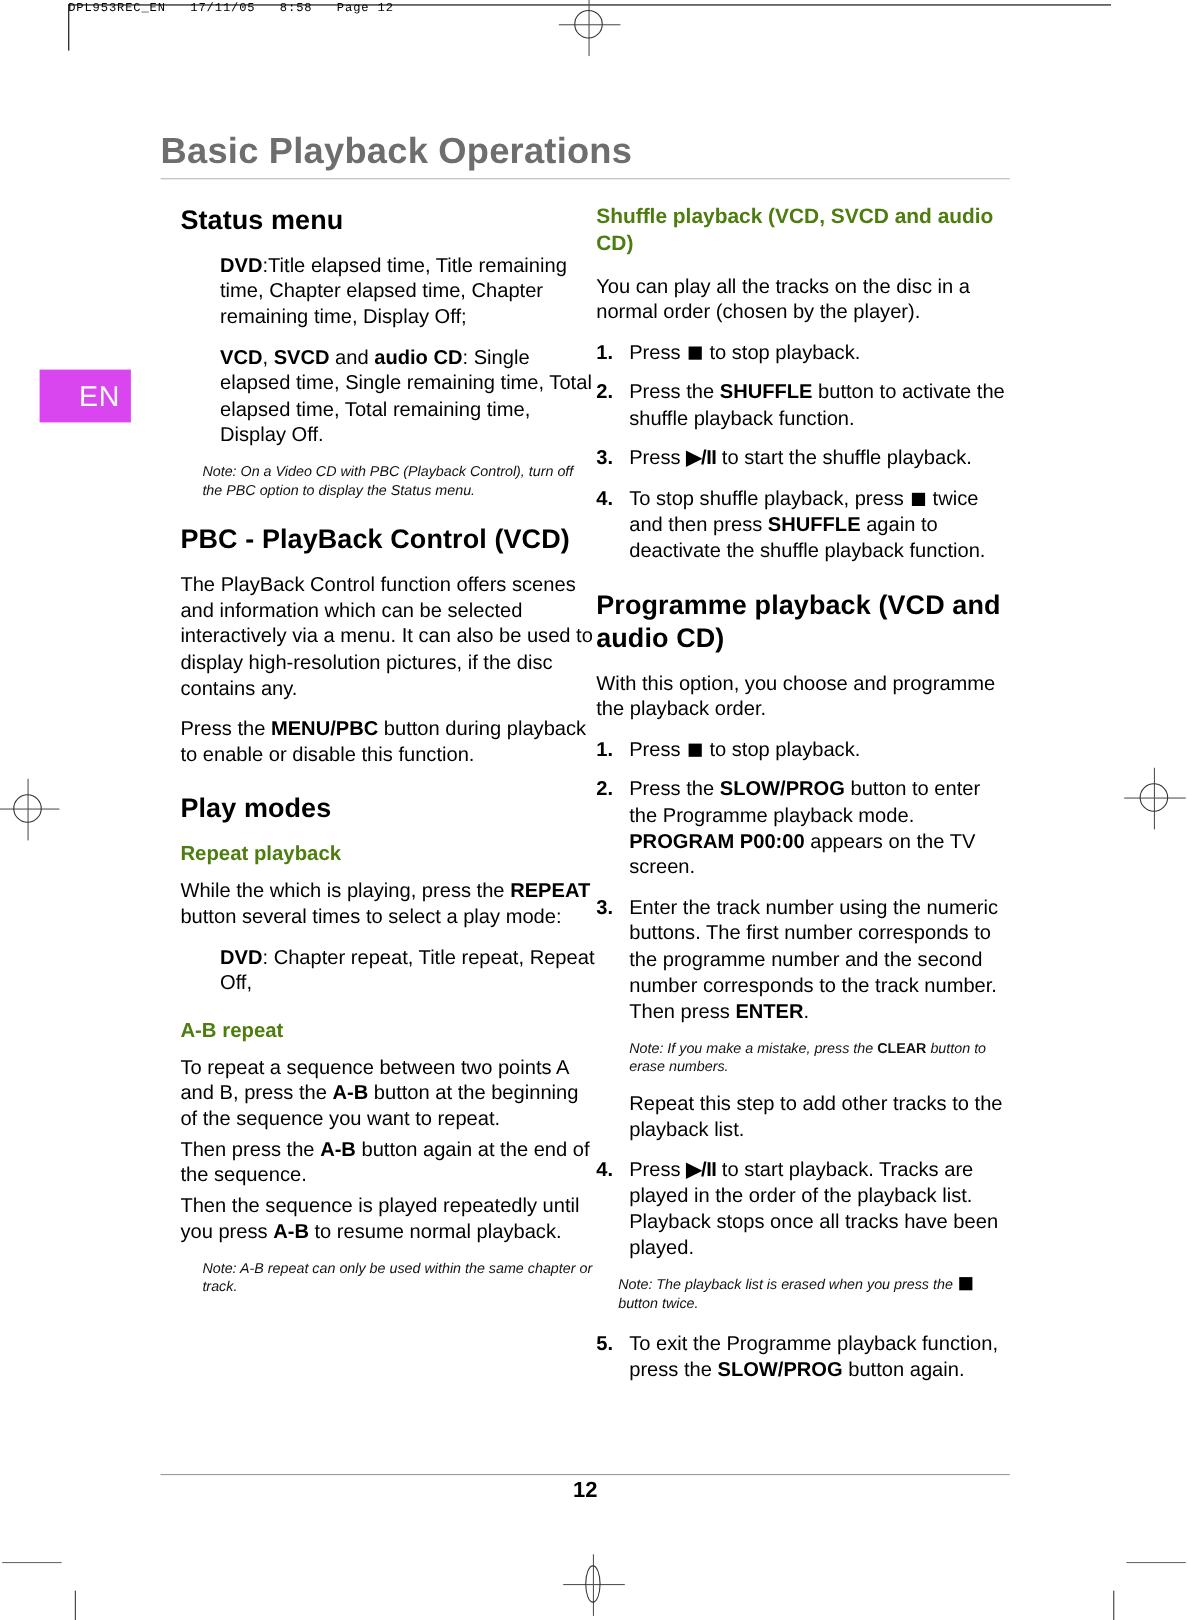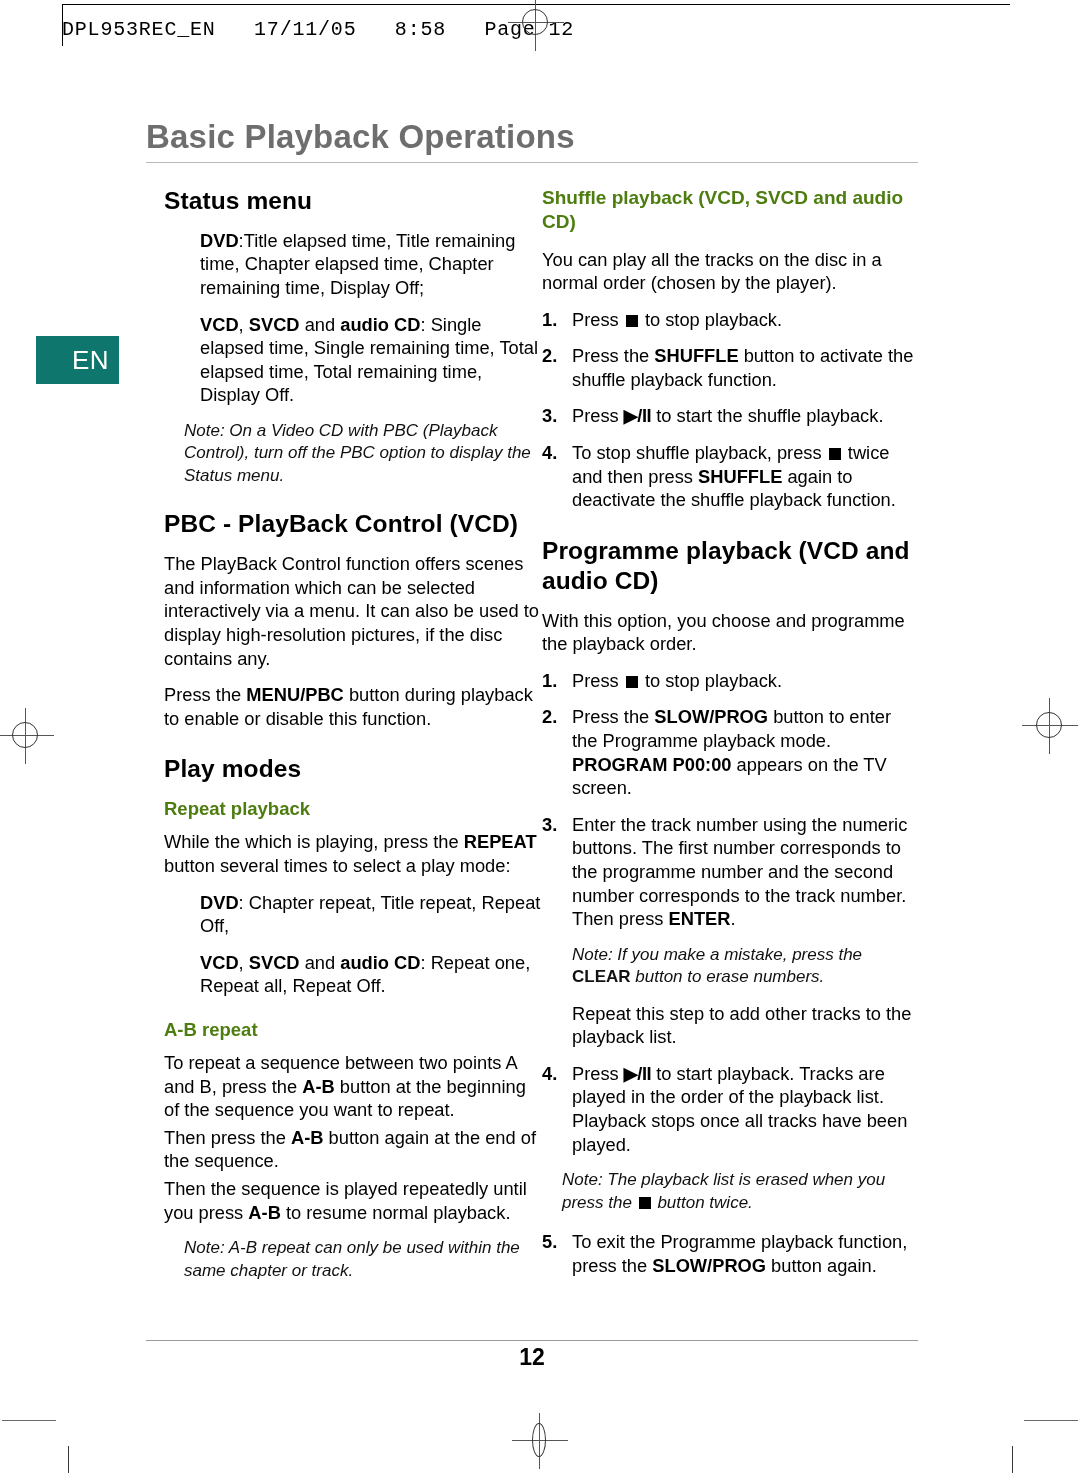--- a/index.html
+++ b/index.html
@@ -55,23 +55,23 @@
   .crop-h {
     position: absolute;
     height: 1.1px;
     background: #6a6a6a;
   }
 
   
   .slug {
     position: absolute;
     left: 62px;
-    top: 18px;
+    top: 2px;
     font-family: "Liberation Mono", "DejaVu Sans Mono", monospace;
-    font-size: 20px;
+    font-size: 11px;
     letter-spacing: 0.8px;
     color: #000;
     white-space: pre;
   }
   .slug-rule-left {
     position: absolute;
     left: 62px;
     top: 4px;
     width: 1.2px;
     height: 42px;
@@ -111,21 +111,21 @@
     background: #b9b9b9;
   }
 
   
   .lang-tab {
     position: absolute;
     left: 36px;
     top: 336px;
     width: 83px;
     height: 48px;
-    background: #0f766e;
+    background: #d946ef;
     color: #ffffff;
     font-size: 26px;
     font-weight: normal;
     display: flex;
     align-items: center;
     justify-content: flex-end;
     padding-right: 10px;
     box-sizing: border-box;
     letter-spacing: 0.5px;
   }
@@ -157,21 +157,21 @@
   p.body {
     font-size: 18.3px;
     line-height: 1.29;
     margin: 0 0 13px 0;
     color: #000;
   }
   p.indent {
     margin-left: 36px;
   }
   p.note {
-    font-size: 17px;
+    font-size: 13px;
     font-style: italic;
     line-height: 1.32;
     margin: 0 0 13px 0;
     margin-left: 20px;
     color: #111;
   }
   p.note b { font-style: normal; }
   p.tight { margin-bottom: 4px; }
   b { font-weight: bold; }
 
@@ -211,21 +211,21 @@
     width: 772px;
     height: 1.1px;
     background: #9a9a9a;
   }
   .page-num {
     position: absolute;
     left: 146px;
     top: 1344px;
     width: 772px;
     text-align: center;
-    font-size: 23px;
+    font-size: 20px;
     font-weight: bold;
     color: #000;
   }
 </style>
 </head>
 <body>
 
 <div class="page">
 
   <div class="slug-rule-top"></div>
@@ -284,21 +284,20 @@
     <p class="body"><span>Press the </span><b>MENU/PBC</b><span> button during playback to enable or disable this function.</span></p>
 
     <h2 class="sec" style="margin-top:24px;">Play modes</h2>
 
     <h3 class="sub">Repeat playback</h3>
 
     <p class="body"><span>While the which is playing, press the </span><b>REPEAT</b><span> button several times to select a play mode:</span></p>
 
     <p class="body indent"><b>DVD</b><span>: Chapter repeat, Title repeat, Repeat Off,</span></p>
 
-    <p class="body indent"><b>VCD</b><span>, </span><b>SVCD</b><span> and </span><b>audio CD</b><span>: Repeat one, Repeat all, Repeat Off.</span></p>
 
     <h3 class="sub" style="margin-top:20px;">A-B repeat</h3>
 
     <p class="body tight"><span>To repeat a sequence between two points A and B, press the </span><b>A-B</b><span> button at the beginning of the sequence you want to repeat.</span></p>
 
     <p class="body tight"><span>Then press the </span><b>A-B</b><span> button again at the end of the sequence.</span></p>
 
     <p class="body"><span>Then the sequence is played repeatedly until you press </span><b>A-B</b><span> to resume normal playback.</span></p>
 
     <p class="note">Note: A-B repeat can only be used within the same chapter or track.</p>

